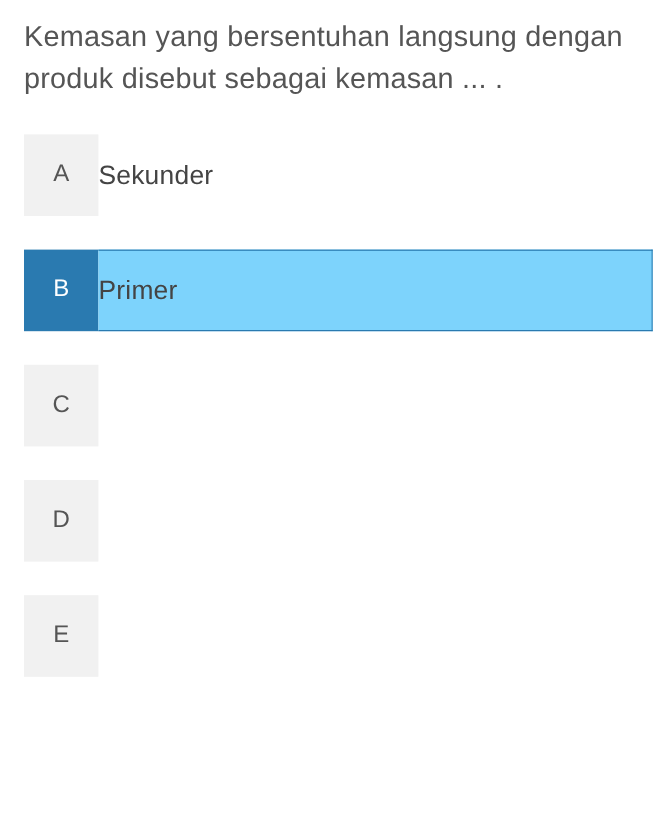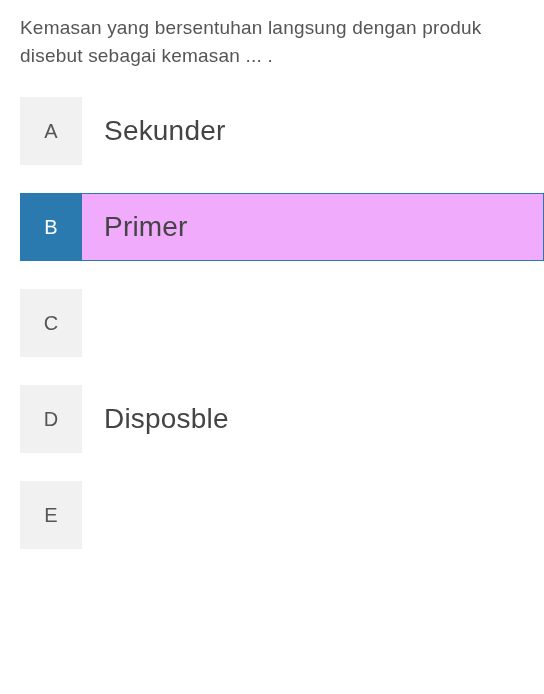--- a/index.html
+++ b/index.html
@@ -8,21 +8,21 @@
     background: #ffffff;
     width: 544px;
     height: 694px;
     overflow: hidden;
     color: #4a4a4a;
   }
   .wrap {
     padding: 14px 0 0 20px;
   }
   .question {
-    font-size: 19px;
+    font-size: 24px;
     line-height: 1.45;
     color: #555;
     letter-spacing: 0.2px;
     margin-bottom: 28px;
     padding-right: 8px;
   }
   .options {
     display: flex;
     flex-direction: column;
     gap: 28px;
@@ -40,34 +40,33 @@
     color: #555;
     font-size: 20px;
     display: flex;
     align-items: center;
     justify-content: center;
   }
   .answer-box {
     flex: 1;
     display: flex;
     align-items: center;
-    padding-left: 22px;
-    font-size: 28px;
+    font-size: 22px;
     color: #444;
     border: 1px solid transparent;
     border-left: none;
     letter-spacing: 0.2px;
   }
   .option.selected .letter-box {
     background: #2a7ab0;
     color: #ffffff;
   }
   .option.selected .answer-box {
     border-color: #2a7ab0;
-    background: #f0abfc;
+    background: #7dd3fc;
   }
 </style>
 </head>
 <body>
 
 <div class="wrap">
   <div class="question">Kemasan yang bersentuhan langsung dengan produk disebut sebagai kemasan ... .</div>
 
   <div class="options">
 
@@ -80,21 +79,20 @@
       <div class="letter-box">B</div>
       <div class="answer-box">Primer</div>
     </div>
 
     <div class="option">
       <div class="letter-box">C</div>
     </div>
 
     <div class="option">
       <div class="letter-box">D</div>
-      <div class="answer-box">Disposble</div>
     </div>
 
     <div class="option">
       <div class="letter-box">E</div>
     </div>
 
   </div>
 </div>
 
 </body></html>

